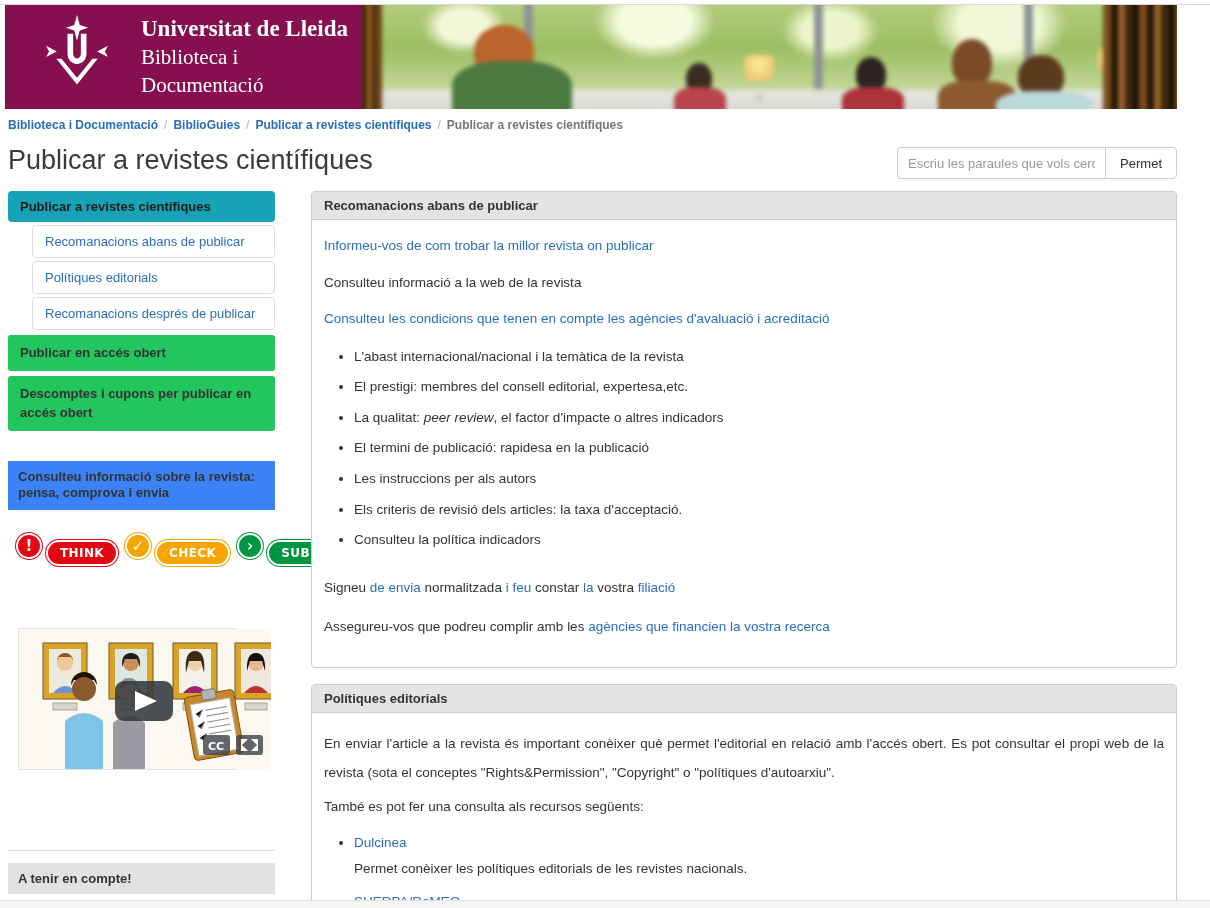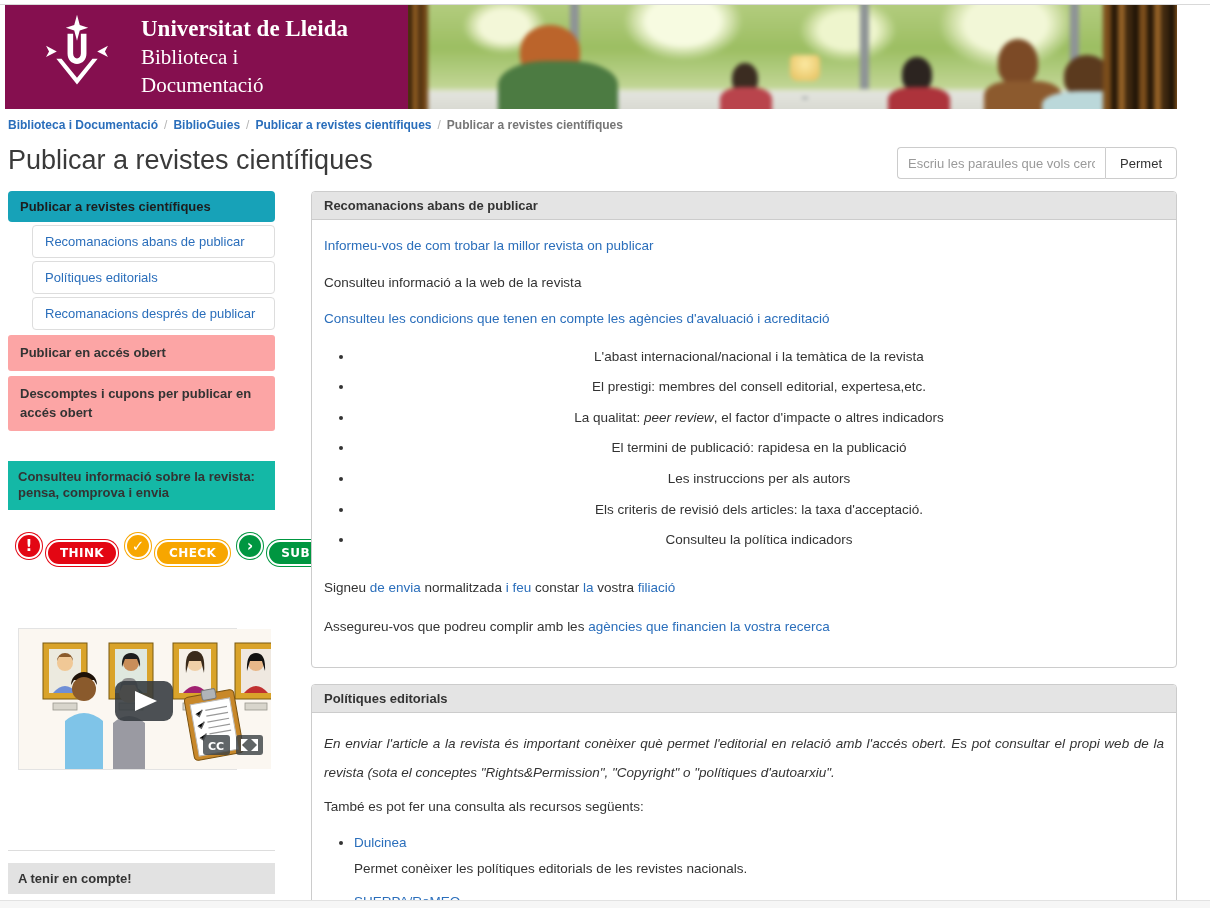--- a/index.html
+++ b/index.html
@@ -3,21 +3,21 @@
 <meta charset="utf-8">
 <style>
   * { box-sizing: border-box; margin: 0; padding: 0; }
   html,body { width:1210px; height:908px; overflow:hidden; background:#fff;
     font-family:"Liberation Sans", sans-serif; color:#333; }
 
   .top-strip { height:5px; background:#fff; border-bottom:1px solid #d9d9d9; }
 
   
   .banner { margin:0 33px 0 5px; height:104px; display:flex; }
-  .banner-brand { width:403px; background:#850f4f; display:flex; align-items:center; padding:8px 10px 8px 26px; }
+  .banner-brand { width:357px; background:#850f4f; display:flex; align-items:center; padding:8px 10px 8px 26px; }
   .logo { width:92px; height:86px; flex:none; margin-right:18px; }
   .brand-text { color:#fff; font-family:"Liberation Serif", serif; line-height:1.32; }
   .brand-line1 { font-size:23px; font-weight:bold; }
   .brand-line2, .brand-line3 { font-size:21px; font-weight:normal; }
 
   .banner-photo { flex:1; position:relative; overflow:hidden; background:#dfe5d2; }
   .photo-art { position:absolute; inset:-6px; filter:blur(2px) saturate(1.05); }
   .pa { position:absolute; }
   .wall { inset:0; background:linear-gradient(180deg,#e6e9dd 0%,#dfe5d0 60%,#d8dfc8 100%); }
   .foliage { top:0; height:78%; background:
@@ -56,24 +56,24 @@
   
   .layout { display:flex; margin:2px 33px 0 8px; align-items:flex-start; }
   .sidebar { width:267px; flex:none; }
   .content { flex:1; margin-left:36px; }
 
   
   .nav-active { background:#17a2b8; color:#1d1d1d; font-weight:bold; font-size:13px;
       padding:8px 12px; border-radius:4px; margin-bottom:3px; cursor:pointer; }
   .nav-sub { margin:0 0 3px 24px; background:#fff; border:1px solid #ddd; border-radius:4px;
       padding:8px 12px; font-size:13px; color:#2a6ebb; cursor:pointer; }
-  .nav-item { background:#fca5a5; border-radius:3px; padding:8px 12px; font-size:13px;
+  .nav-item { background:#22c55e; border-radius:3px; padding:8px 12px; font-size:13px;
       font-weight:bold; color:#333; margin:5px 0 3px; line-height:1.5; cursor:pointer; }
 
-  .side-head { margin-top:30px; background:#14b8a6; padding:8px 10px; font-size:13px;
+  .side-head { margin-top:30px; background:#3b82f6; padding:8px 10px; font-size:13px;
       font-weight:bold; line-height:1.3; color:#333; }
 
   
   .badges { display:flex; align-items:center; gap:7px; margin:16px 0 0 8px; }
   .badge-group { display:flex; align-items:center; gap:4px; }
   .badge-circle { width:26px; height:26px; border-radius:50%; color:#fff; font-weight:bold;
       display:flex; align-items:center; justify-content:center; font-size:15px;
       border:2px solid #fff; box-shadow:0 0 0 1px rgba(0,0,0,.06);
       font-family:"DejaVu Sans", sans-serif; }
   .badge-pill { height:26px; border-radius:13px; color:#fff; font-weight:bold; font-size:12px;
@@ -94,25 +94,25 @@
   .stop-row { display:flex; align-items:center; gap:8px; margin:18px 0 0 62px; }
   .stop-text { font-size:23px; color:#1f1f1f; white-space:nowrap; }
 
   
   .box { border:1px solid #ccc; border-radius:4px; margin-bottom:16px; background:#fff; overflow:hidden; }
   .box-header { background:#e4e4e4; border-bottom:1px solid #ccc; padding:6px 12px;
       font-size:13px; font-weight:bold; color:#333; }
   .box-body { padding:16px 12px 20px; font-size:13.5px; line-height:1.45; color:#333; }
   .box-body a { color:#2a6ebb; text-decoration:none; cursor:pointer; }
   .para { margin-bottom:17px; }
-  .bullets { margin:18px 0 28px 0; padding-left:30px;text-align:center; }
+  .bullets { margin:18px 0 28px 0; padding-left:30px; }
   .bullets li { margin-bottom:11px; }
   .mixed { margin-top:20px; margin-bottom:10px; }
   .mixed .lnk { color:#2a6ebb; cursor:pointer; }
-  .just { text-align:justify; line-height:2.15; margin-bottom:10px;font-style:italic; }
+  .just { text-align:justify; line-height:2.15; margin-bottom:10px; }
   .res-list { margin:16px 0 0 0; padding-left:30px; }
   .res-list li { margin-bottom:8px; }
   .res-desc { margin:6px 0 14px 0; color:#333; }
 
   
   .hscroll { position:fixed; left:0; bottom:0; width:1210px; height:8px; background:#f6f6f6;
       border-top:1px solid #e2e2e2; }
 </style>
 </head>
 <body>

